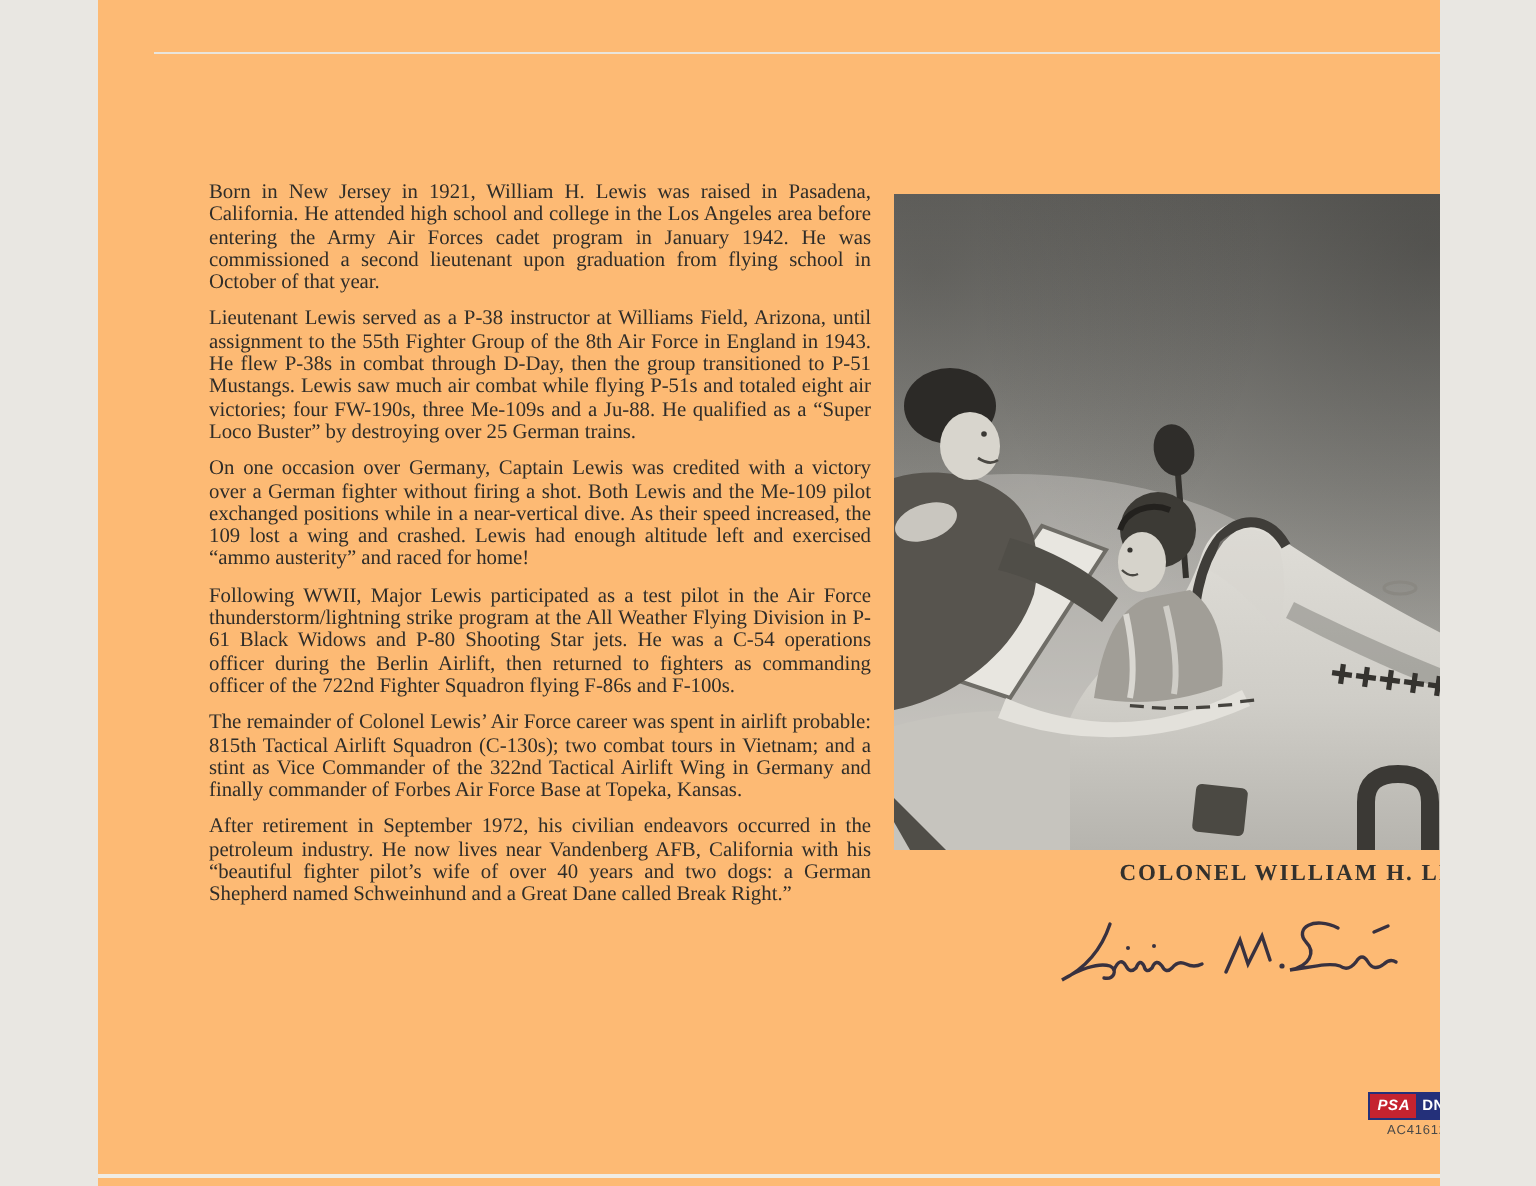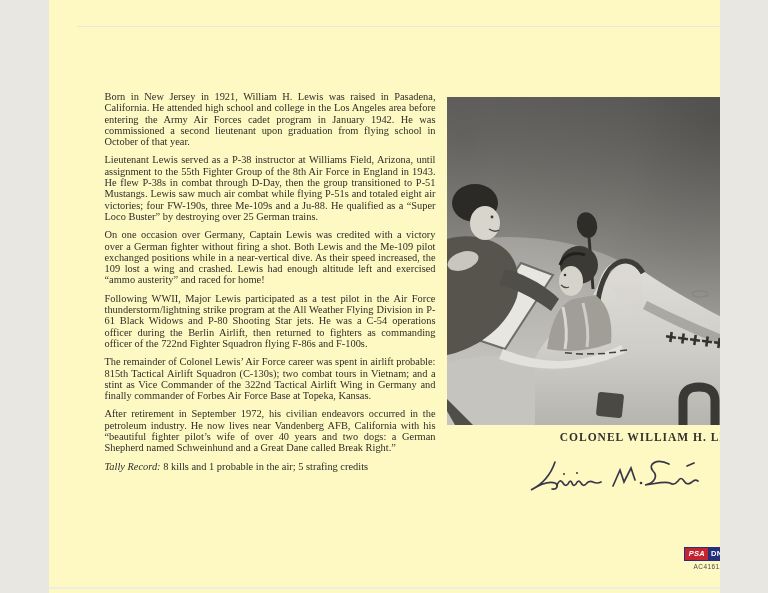--- a/index.html
+++ b/index.html
@@ -1,18 +1,18 @@
 <!DOCTYPE html>
 <html lang="en"><head>
 <meta charset="utf-8">
 <style>
   html,body{margin:0;padding:0;background:#e9e7e2;}
   .stage{
     position:relative;width:671px;height:593px;margin:0 auto;
-    background:#fef9c3;overflow:hidden;
+    background:#fdba74;overflow:hidden;
     font-family:"Liberation Serif",serif;
   }
   
   .hline-top{position:absolute;left:28px;top:26px;width:714px;height:1px;background:#e9e5dc;}
   .vline-mid{position:absolute;left:686px;top:26px;width:1px;height:567px;background:#e6e3dc;}
   .right-strip{position:absolute;left:717px;top:0;width:51px;height:593px;background:#f8f6f2;}
   .vline-right{position:absolute;left:717px;top:0;width:1px;height:593px;background:#ebe8e1;}
   .hline-bottom{position:absolute;left:0;top:587px;width:768px;height:2px;background:#efece5;}
   .corner-mark{position:absolute;left:742px;top:22px;width:16px;height:8px;
     border-top:1px solid #e7e3da;border-right:1px solid #e7e3da;}
@@ -73,23 +73,20 @@
 
   <div class="bio">
     <div>
         <p>Born in New Jersey in 1921, William H. Lewis was raised in Pasadena, California. He attended high school and college in the Los Angeles area before entering the Army Air Forces cadet program in January 1942. He was commissioned a second lieutenant upon graduation from flying school in October of that year.</p>
         <p>Lieutenant Lewis served as a P-38 instructor at Williams Field, Arizona, until assignment to the 55th Fighter Group of the 8th Air Force in England in 1943. He flew P-38s in combat through D-Day, then the group transitioned to P-51 Mustangs. Lewis saw much air combat while flying P-51s and totaled eight air victories; four FW-190s, three Me-109s and a Ju-88. He qualified as a “Super Loco Buster” by destroying over 25 German trains.</p>
         <p>On one occasion over Germany, Captain Lewis was credited with a victory over a German fighter without firing a shot. Both Lewis and the Me-109 pilot exchanged positions while in a near-vertical dive. As their speed increased, the 109 lost a wing and crashed. Lewis had enough altitude left and exercised “ammo austerity” and raced for home!</p>
         <p>Following WWII, Major Lewis participated as a test pilot in the Air Force thunderstorm/lightning strike program at the All Weather Flying Division in P-61 Black Widows and P-80 Shooting Star jets. He was a C-54 operations officer during the Berlin Airlift, then returned to fighters as commanding officer of the 722nd Fighter Squadron flying F-86s and F-100s.</p>
         <p>The remainder of Colonel Lewis’ Air Force career was spent in airlift probable: 815th Tactical Airlift Squadron (C-130s); two combat tours in Vietnam; and a stint as Vice Commander of the 322nd Tactical Airlift Wing in Germany and finally commander of Forbes Air Force Base at Topeka, Kansas.</p>
         <p>After retirement in September 1972, his civilian endeavors occurred in the petroleum industry. He now lives near Vandenberg AFB, California with his “beautiful fighter pilot’s wife of over 40 years and two dogs: a German Shepherd named Schweinhund and a Great Dane called Break Right.”</p>
       </div>
-    <p class="tally">
-      <span class="lead">Tally Record:</span><span> 8 kills and 1 probable in the air; 5 strafing credits</span>
-    </p>
   </div>
 
   <div class="photo">
     <svg viewBox="0 0 307 328" width="307" height="328">
       <defs>
         <linearGradient id="sky" x1="0" y1="0" x2="0" y2="1">
           <stop offset="0" stop-color="#6a6965"></stop>
           <stop offset="0.45" stop-color="#908f8a"></stop>
           <stop offset="1" stop-color="#c7c5bf"></stop>
         </linearGradient>

